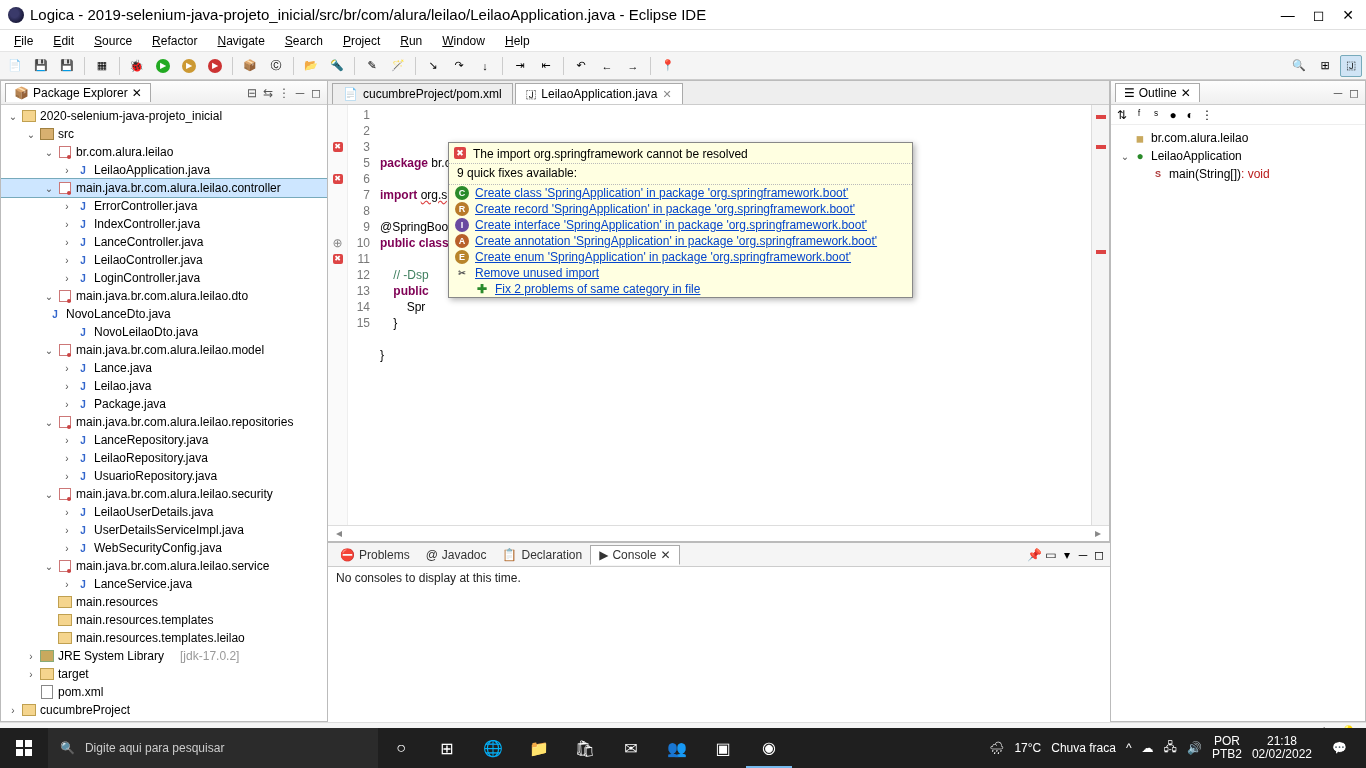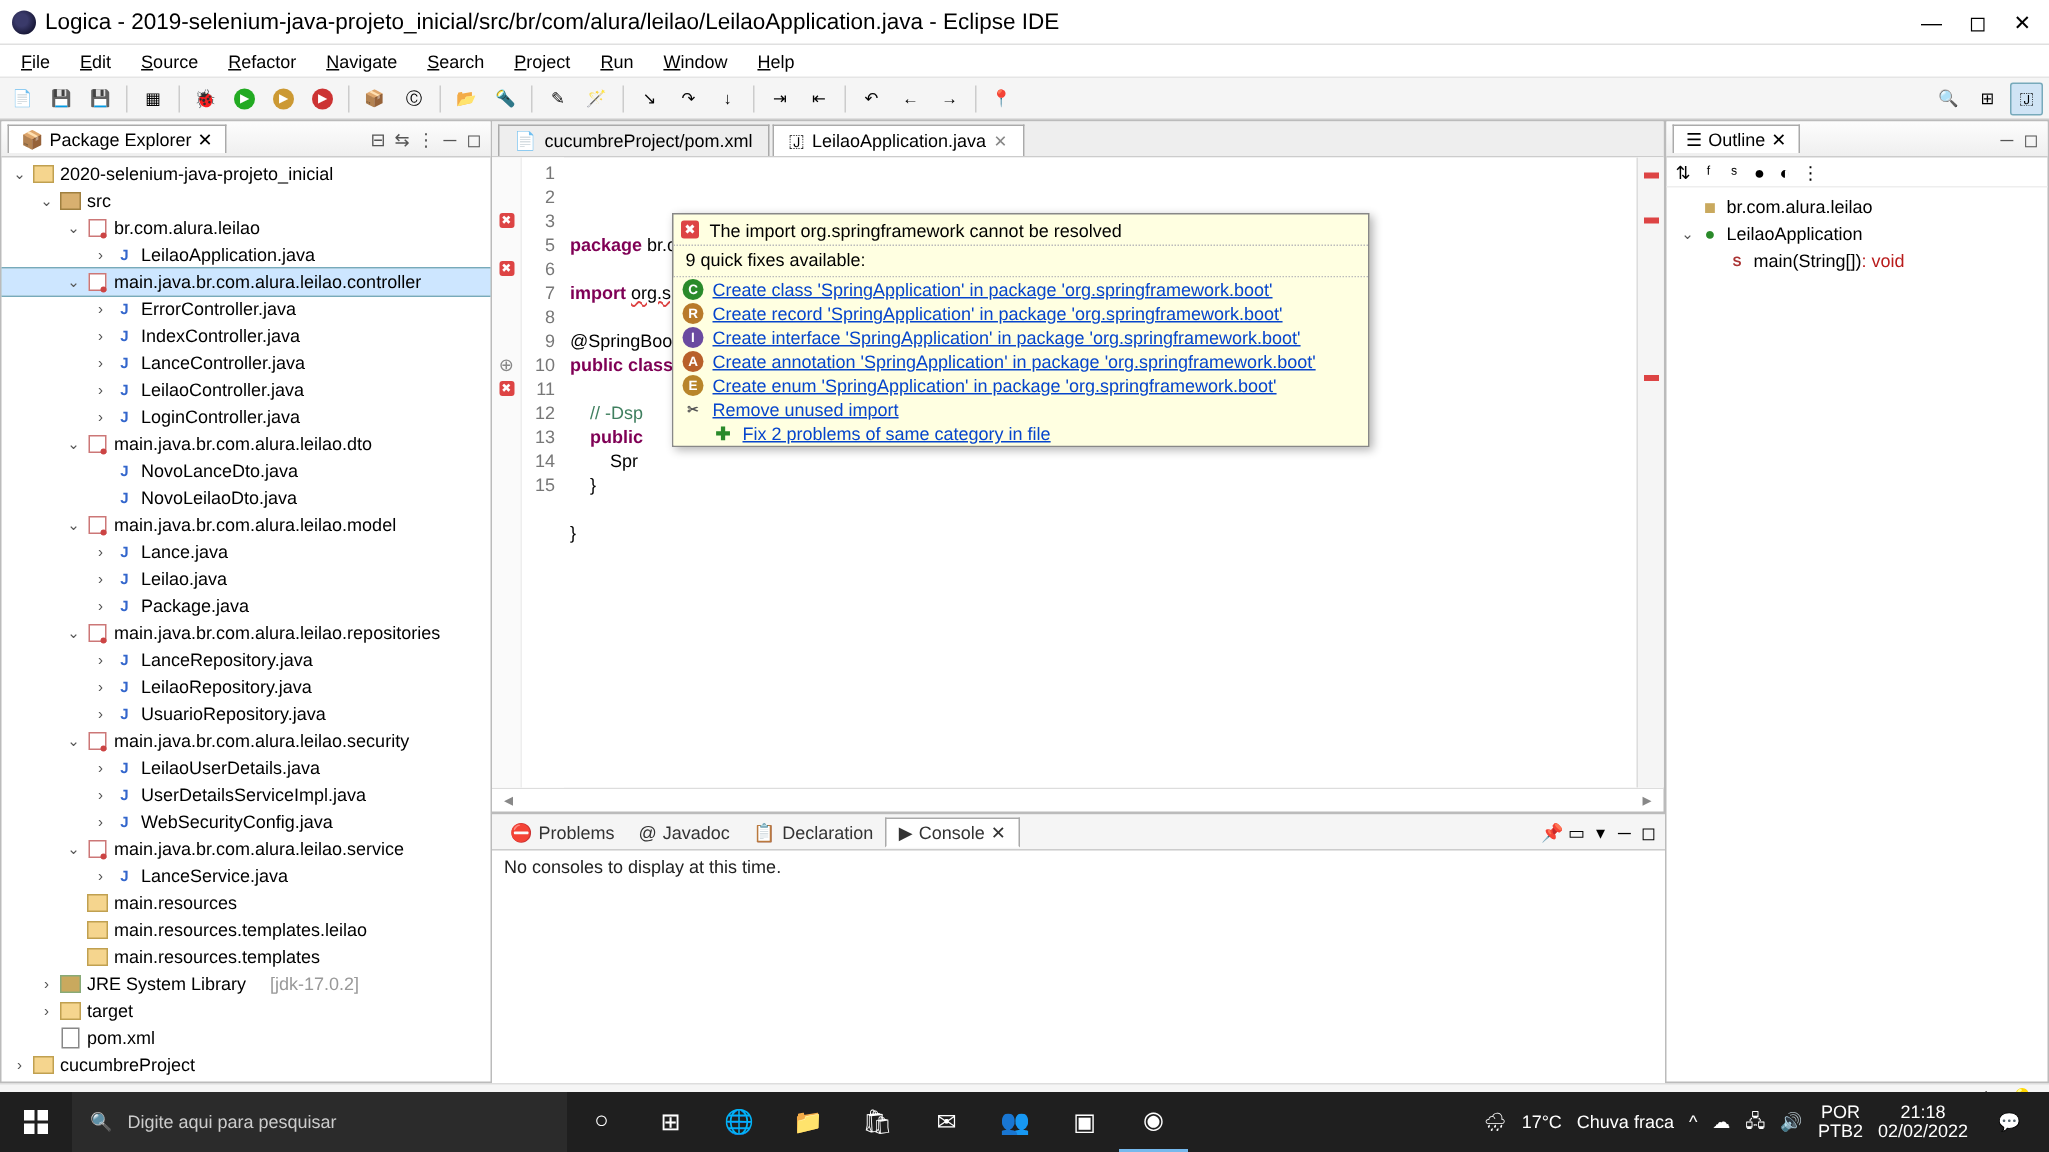--- a/index.html
+++ b/index.html
@@ -253,21 +253,21 @@
         <div class="tree-row" style="padding-left: 58px;">
           <span class="twist">›</span>
           <span class="ticon ico-java"></span>
           <span>LoginController.java</span>
         </div>
         <div class="tree-row" style="padding-left: 40px;">
           <span class="twist">⌄</span>
           <span class="ticon ico-pkg"></span>
           <span>main.java.br.com.alura.leilao.dto</span>
         </div>
-        <div class="tree-row" style="padding-left: 58px;">
+        <div class="tree-row" style="padding-left: 30px;">
           <span class="twist"></span>
           <span class="ticon ico-java"></span>
           <span>NovoLanceDto.java</span>
         </div>
         <div class="tree-row" style="padding-left: 58px;">
           <span class="twist"></span>
           <span class="ticon ico-java"></span>
           <span>NovoLeilaoDto.java</span>
         </div>
         <div class="tree-row" style="padding-left: 40px;">
@@ -341,26 +341,26 @@
           <span>LanceService.java</span>
         </div>
         <div class="tree-row" style="padding-left: 40px;">
           <span class="twist"></span>
           <span class="ticon ico-folder"></span>
           <span>main.resources</span>
         </div>
         <div class="tree-row" style="padding-left: 40px;">
           <span class="twist"></span>
           <span class="ticon ico-folder"></span>
+          <span>main.resources.templates</span>
+        </div>
+        <div class="tree-row" style="padding-left: 40px;">
+          <span class="twist"></span>
+          <span class="ticon ico-folder"></span>
           <span>main.resources.templates.leilao</span>
-        </div>
-        <div class="tree-row" style="padding-left: 40px;">
-          <span class="twist"></span>
-          <span class="ticon ico-folder"></span>
-          <span>main.resources.templates</span>
         </div>
         <div class="tree-row" style="padding-left: 22px;">
           <span class="twist">›</span>
           <span class="ticon ico-jar"></span>
           <span>JRE System Library</span> 
           <span class="lib-ver">[jdk-17.0.2]</span>
         </div>
         <div class="tree-row" style="padding-left: 22px;">
           <span class="twist">›</span>
           <span class="ticon ico-folder"></span>

